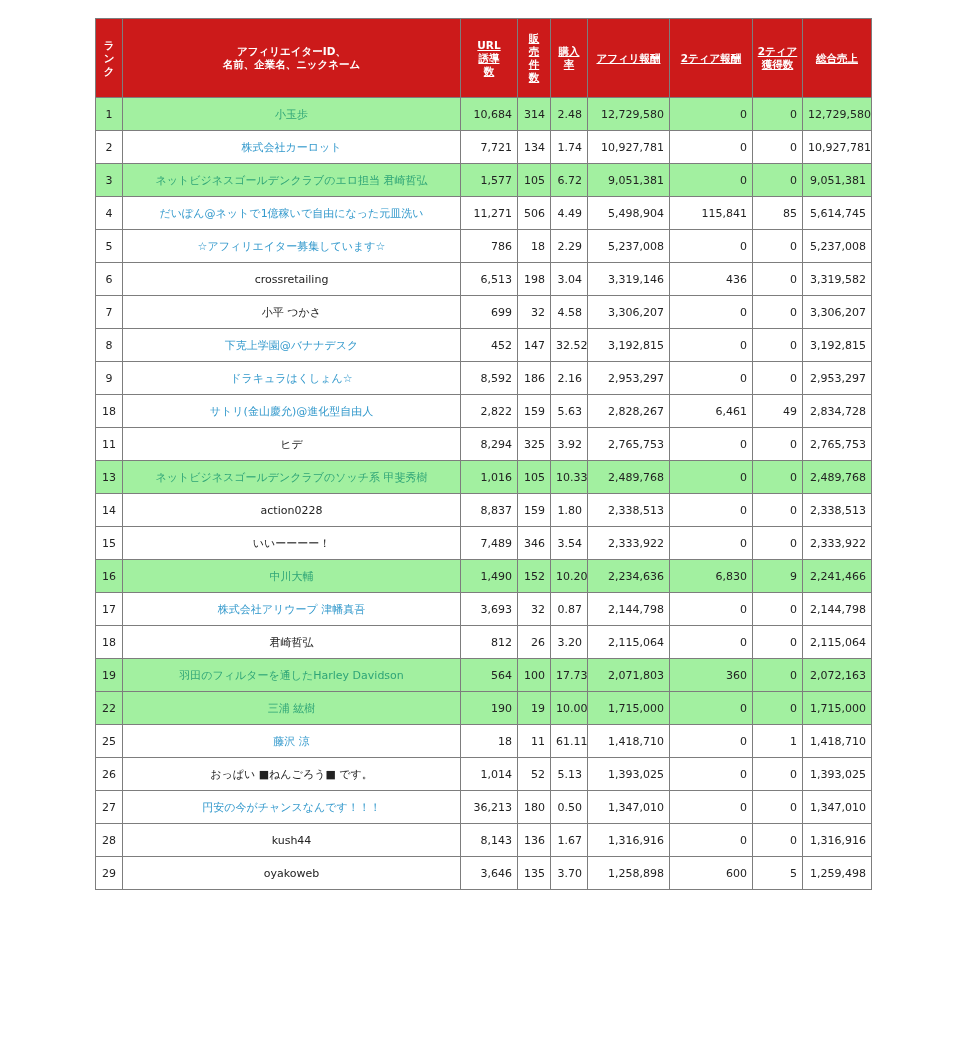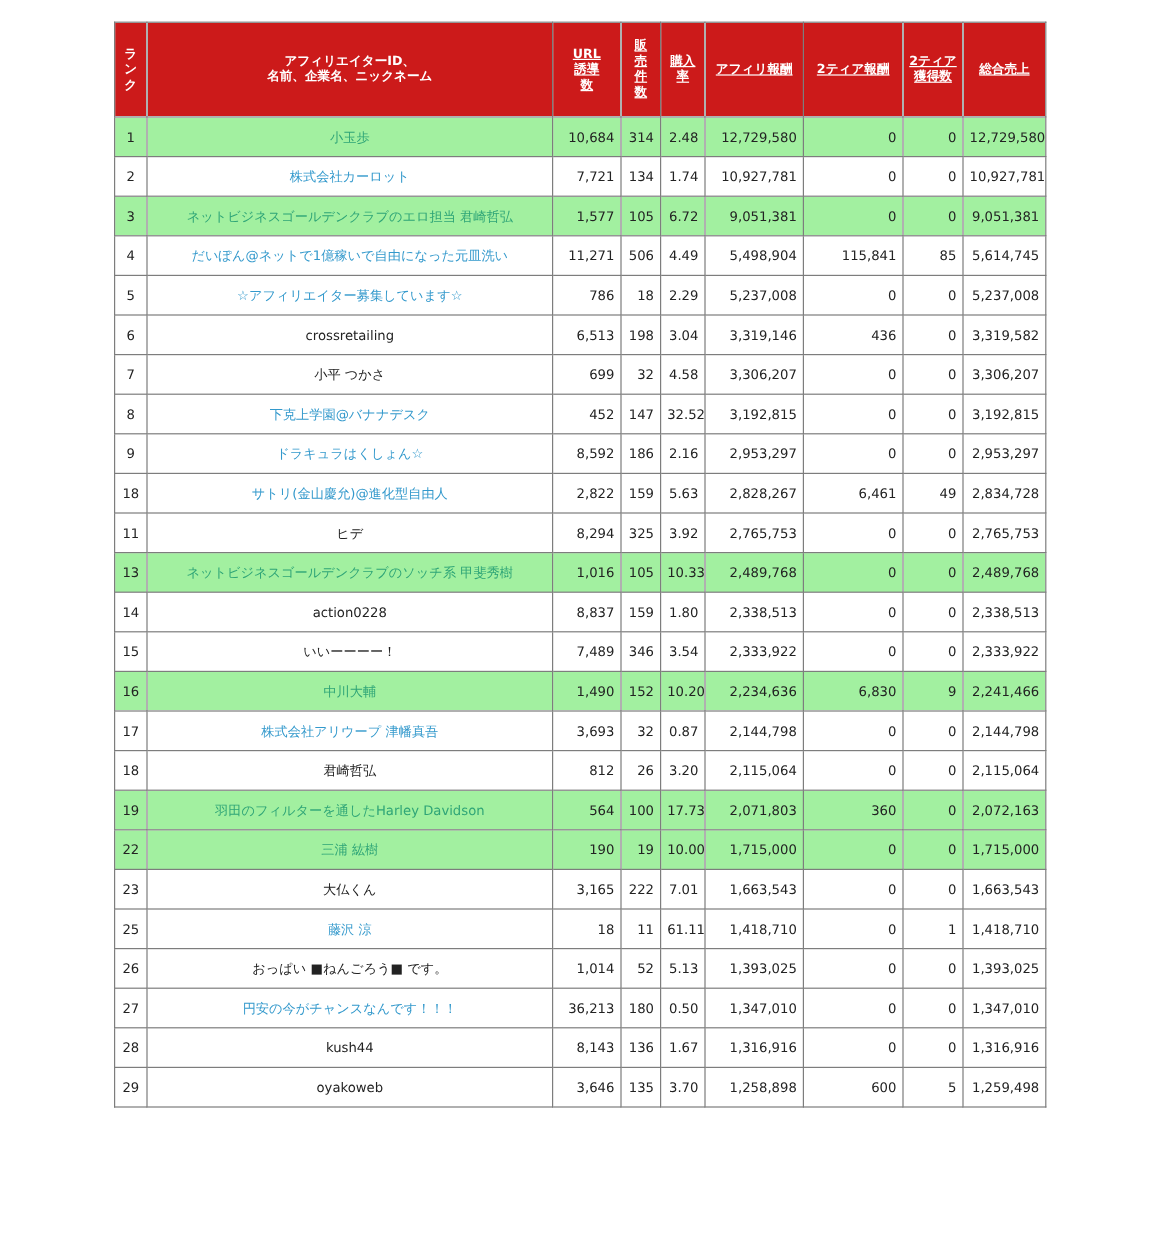--- a/index.html
+++ b/index.html
@@ -302,31 +302,20 @@
           <td class="c-name n-green">三浦 紘樹</td>
           <td class="c-num">190</td>
           <td class="c-num">19</td>
           <td class="c-num">10.00</td>
           <td class="c-num">1,715,000</td>
           <td class="c-num">0</td>
           <td class="c-num">0</td>
           <td class="c-num">1,715,000</td>
         </tr>
         <tr>
-          <td class="c-rank">23</td>
-          <td class="c-name n-plain">大仏くん</td>
-          <td class="c-num">3,165</td>
-          <td class="c-num">222</td>
-          <td class="c-num">7.01</td>
-          <td class="c-num">1,663,543</td>
-          <td class="c-num">0</td>
-          <td class="c-num">0</td>
-          <td class="c-num">1,663,543</td>
-        </tr>
-        <tr>
           <td class="c-rank">25</td>
           <td class="c-name n-blue">藤沢 涼</td>
           <td class="c-num">18</td>
           <td class="c-num">11</td>
           <td class="c-num">61.11</td>
           <td class="c-num">1,418,710</td>
           <td class="c-num">0</td>
           <td class="c-num">1</td>
           <td class="c-num">1,418,710</td>
         </tr>

